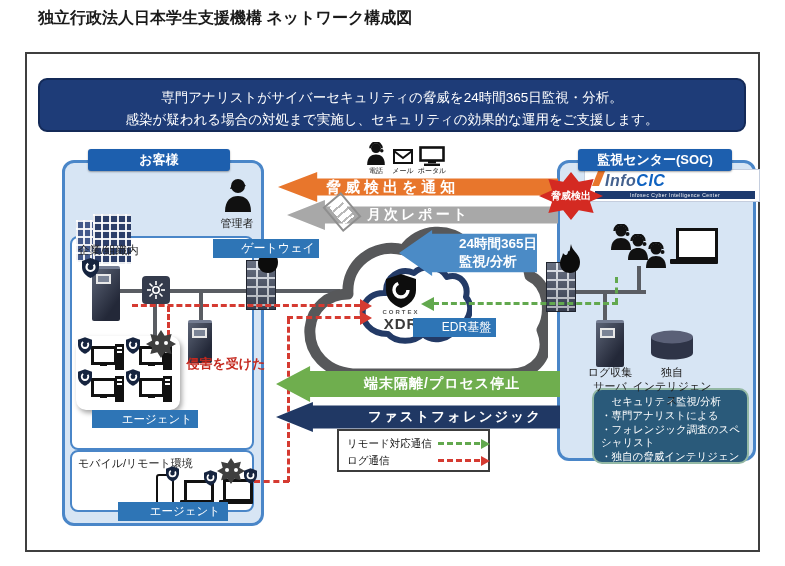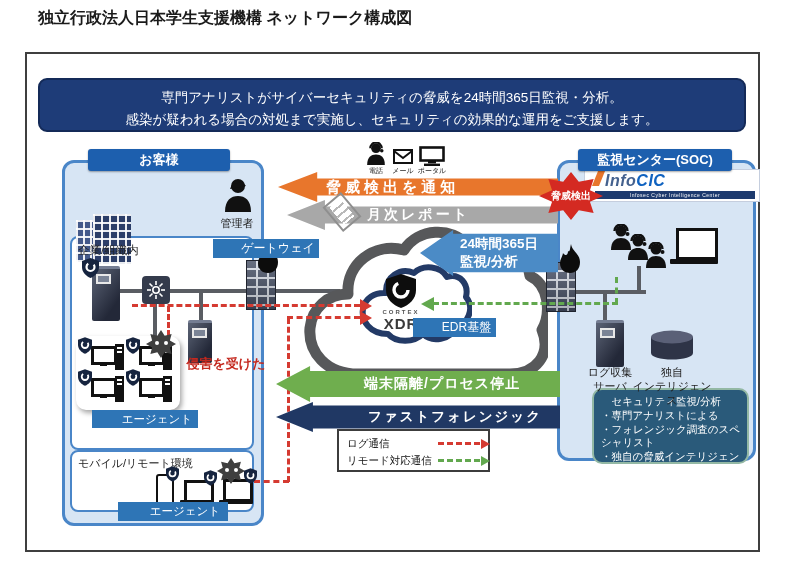--- a/index.html
+++ b/index.html
@@ -243,21 +243,21 @@
     <path d="M32 70 C14 70 5 57 7 45 C9 34 19 28 30 29 C29 13 44 3 58 9 C67 0 85 2 91 13 C104 9 113 20 110 33 C119 44 112 61 99 63 C95 76 76 79 67 70 C58 79 40 79 32 70 Z" fill="#fff" stroke="#233a66" stroke-width="6" stroke-linejoin="round"></path>
   </svg>
   <svg class="abs" style="left:386px;top:274px;z-index:7;" width="30" height="34" viewBox="0 0 30 34">
     <path d="M15 0 L30 5 V16 C30 25 23.5 31 15 34 C6.5 31 0 25 0 16 V5 Z" fill="#0d0d0d"></path>
     <circle cx="15" cy="16" r="7" fill="none" stroke="#fff" stroke-width="3.4" stroke-dasharray="30 14"></circle>
   </svg>
   <div class="abs cortex-top" style="left:372px;top:309px;width:58px;">CORTEX</div>
   <div class="abs cortex-main" style="left:372px;top:315px;width:58px;">XDR</div>
   <div class="abs blue-lbl" style="left:413px;top:318px;width:59px;height:19px;line-height:19px;font-size:12px;z-index:8;">EDR基盤</div>
 
-  <div class="abs barrow a-blue" style="left:420px;top:230px;width:138px;height:46px;font-size:13.5px;line-height:1.3;padding-left:40px;">
+  <div class="abs barrow a-blue" style="left:399px;top:230px;width:138px;height:46px;font-size:13.5px;line-height:1.3;padding-left:40px;justify-content:flex-end;">
     <div>
         <div>24時間365日</div>
         <div>監視/分析</div>
       </div>
   </div>
 
   <div class="abs dash-h dash-r" style="left:132px;top:304px;width:228px;"></div>
   <div class="abs dash-v dash-r" style="left:167px;top:306px;height:30px;"></div>
   <div class="abs head-r" style="left:360px;top:299px;"></div>
   <div class="abs dash-v dash-r" style="left:287px;top:318px;height:164px;"></div>
@@ -332,22 +332,22 @@
     <div>・フォレンジック調査のスペシャリスト</div>
     <div>・独自の脅威インテリジェンス</div>
     <div>・Follow the Sun</div>
   </div>
 
   <div class="abs barrow a-green" style="left:276px;top:366px;width:284px;height:36px;font-size:14px;letter-spacing:1px;padding-left:88px;">端末隔離/プロセス停止</div>
   <div class="abs barrow a-navy" style="left:276px;top:402px;width:284px;height:30px;font-size:13.5px;letter-spacing:2px;padding-left:92px;">ファストフォレンジック</div>
 
   <div class="abs legend" style="left:337px;top:429px;width:153px;height:43px;">
     <div class="legend-row">
+      <span>リモード対応通信</span>
+      <span class="ldash green"></span>
+    </div>
+    <div class="legend-row">
       <span>ログ通信</span>
       <span class="ldash red"></span>
     </div>
-    <div class="legend-row">
-      <span>リモード対応通信</span>
-      <span class="ldash green"></span>
-    </div>
   </div>
 
 </div>
 
 </body></html>

